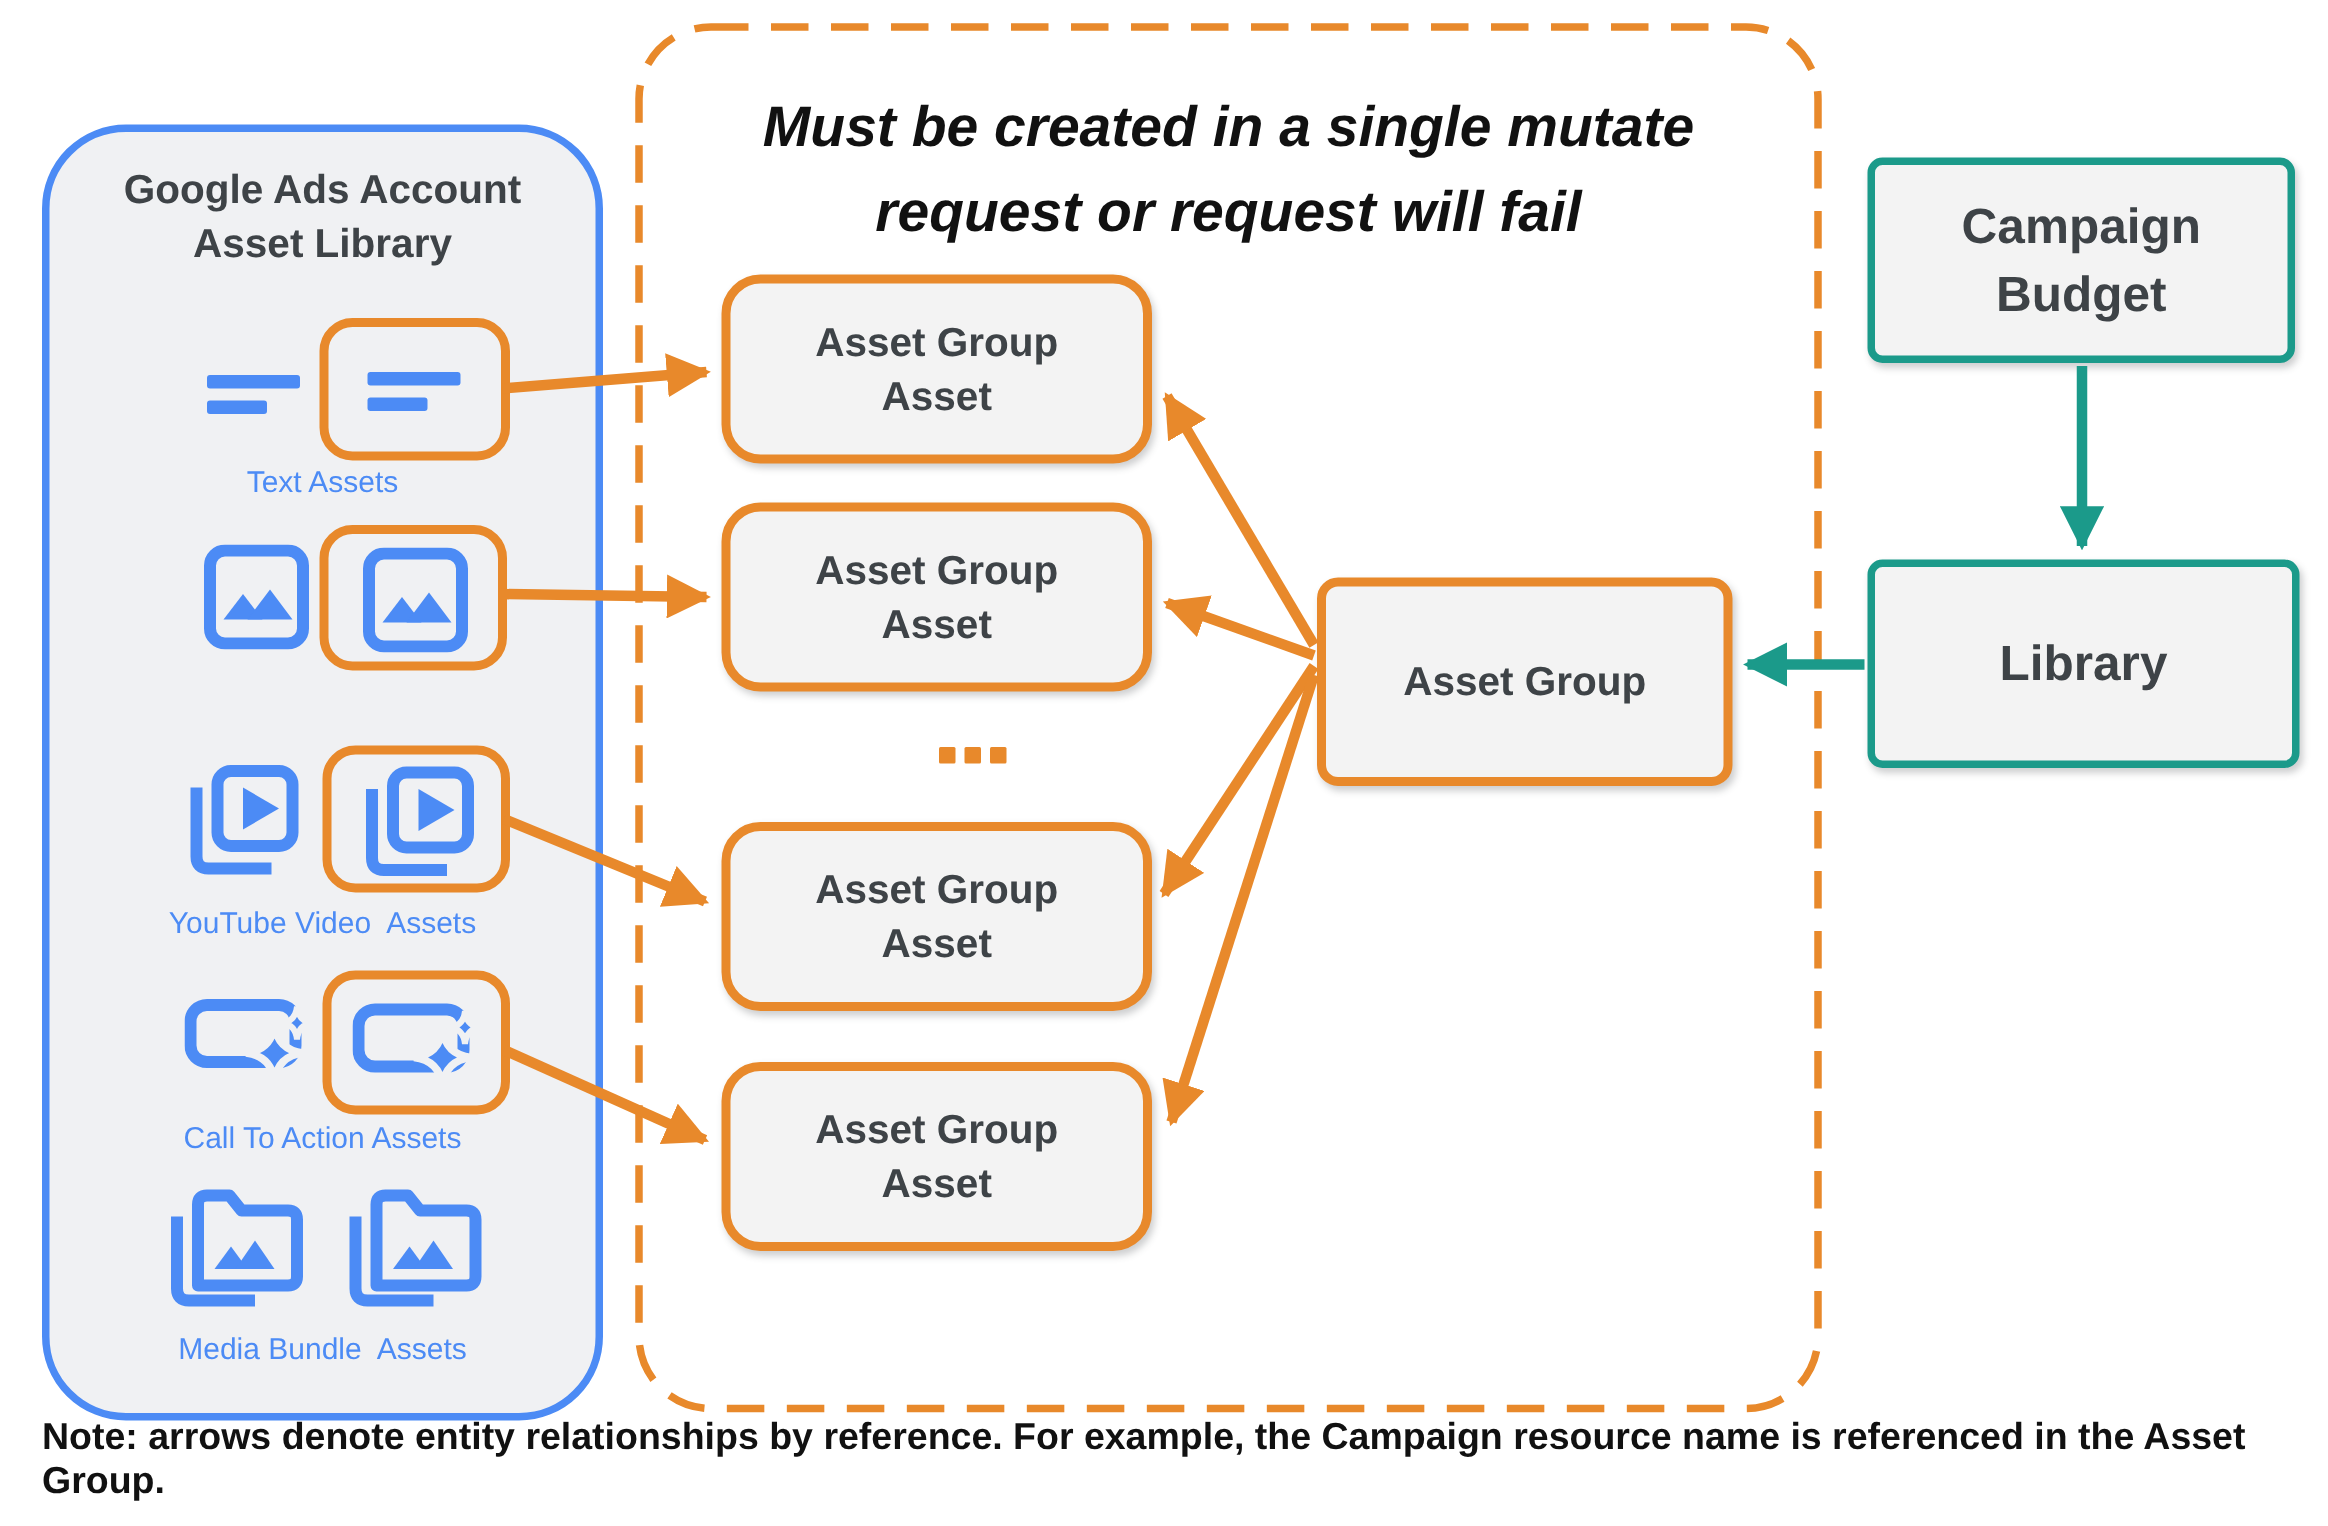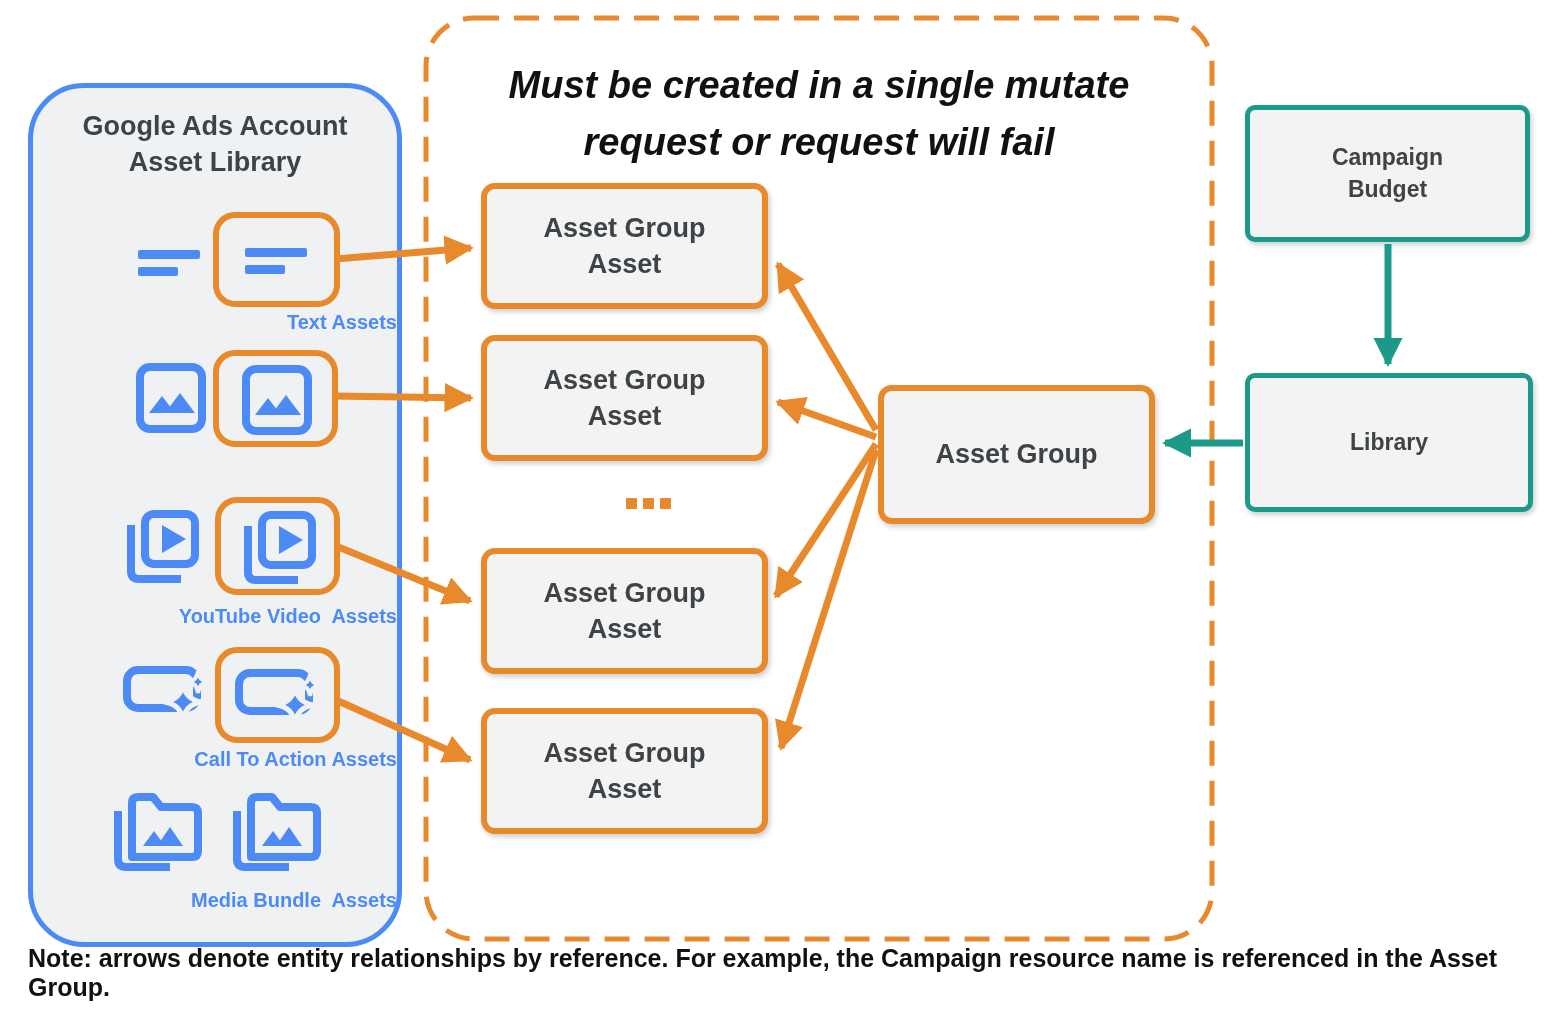--- a/index.html
+++ b/index.html
@@ -11,47 +11,47 @@
   body{font-family:"Liberation Sans",sans-serif;background:#fff;}
   .canvas{position:relative;width:1552px;height:1017px;background:#fff;overflow:hidden;}
 
   
   .library{position:absolute;left:28px;top:83px;width:374px;height:864px;
     background:var(--panel_bg);border:5px solid var(--blue);border-radius:56px;}
   .library-title{position:absolute;top:20px;left:0;width:100%;padding:0 28px;
     text-align:center;font-size:27px;font-weight:bold;color:var(--dark_text);line-height:1.35;}
   .orange-frame{position:absolute;border:6px solid var(--orange);border-radius:22px;background:transparent;}
   .icon-slot{position:absolute;display:flex;align-items:center;justify-content:center;}
-  .asset-label{position:absolute;left:0;width:100%;text-align:right;
-    font-size:20px;font-weight:bold;color:var(--blue);white-space:pre;}
+  .asset-label{position:absolute;left:0;width:100%;text-align:center;
+    font-size:20px;font-weight:normal;color:var(--blue);white-space:pre;}
   .bar1{position:absolute;left:0;top:0;width:62px;height:9px;background:var(--blue);border-radius:2px;}
   .bar2{position:absolute;left:0;top:17px;width:40px;height:9px;background:var(--blue);border-radius:2px;}
   .text-lines{position:relative;width:62px;height:26px;}
 
   
   .mutate{position:absolute;left:423px;top:15px;width:792px;height:927px;background:var(--white);}
   .mutate-border{position:absolute;left:0;top:0;width:100%;height:100%;}
   .mutate-title{position:absolute;top:42px;left:50%;transform:translateX(-50%);width:672px;
     text-align:center;font-size:38px;font-weight:bold;font-style:italic;color:var(--black_text);line-height:1.5;}
   .aga-box{position:absolute;left:58px;width:287px;height:126px;background:var(--box_bg);
-    border:6px solid var(--orange);border-radius:14px;display:flex;align-items:center;justify-content:center;
+    border:6px solid var(--orange);border-radius:26px;display:flex;align-items:center;justify-content:center;
     text-align:center;font-size:27px;font-weight:bold;color:var(--dark_text);line-height:1.35;
     padding:0 42px;box-shadow:2px 3px 5px rgba(60,64,67,.25);}
   .dots{position:absolute;left:203px;top:483px;display:flex;gap:6px;}
   .dots span{width:11px;height:11px;background:var(--orange);display:inline-block;border-radius:1px;}
   .asset-group-box{position:absolute;left:455px;top:358px;width:277px;height:139px;background:var(--box_bg);
     border:6px solid var(--orange);border-radius:14px;display:flex;align-items:center;justify-content:center;
     font-size:27px;font-weight:bold;color:var(--dark_text);box-shadow:2px 3px 5px rgba(60,64,67,.25);margin-top:12px;}
   .mutate-footnote{position:absolute;top:862px;left:0;width:100%;text-align:center;
     font-size:19px;font-weight:bold;color:var(--black_text);}
 
   
   .teal-node{position:absolute;background:var(--box_bg);border:5px solid var(--teal);border-radius:10px;
     display:flex;align-items:center;justify-content:center;text-align:center;
-    font-size:23px;font-weight:bold;color:var(--dark_text);line-height:1.35;
+    font-size:33px;font-weight:bold;color:var(--dark_text);line-height:1.35;
     box-shadow:2px 3px 5px rgba(60,64,67,.25);}
   .campaign-budget{left:1245px;top:105px;width:285px;height:137px;padding:0 50px;}
   .campaign{left:1245px;top:373px;width:288px;height:139px;}
 
   .note{position:absolute;left:28px;top:944px;width:1500px;
     font-size:25px;font-weight:bold;color:var(--black_text);}
 
   .arrows{position:absolute;left:0;top:0;width:1552px;height:1017px;pointer-events:none;z-index:10;}
   .icon-svg{display:block;}
 </style>

